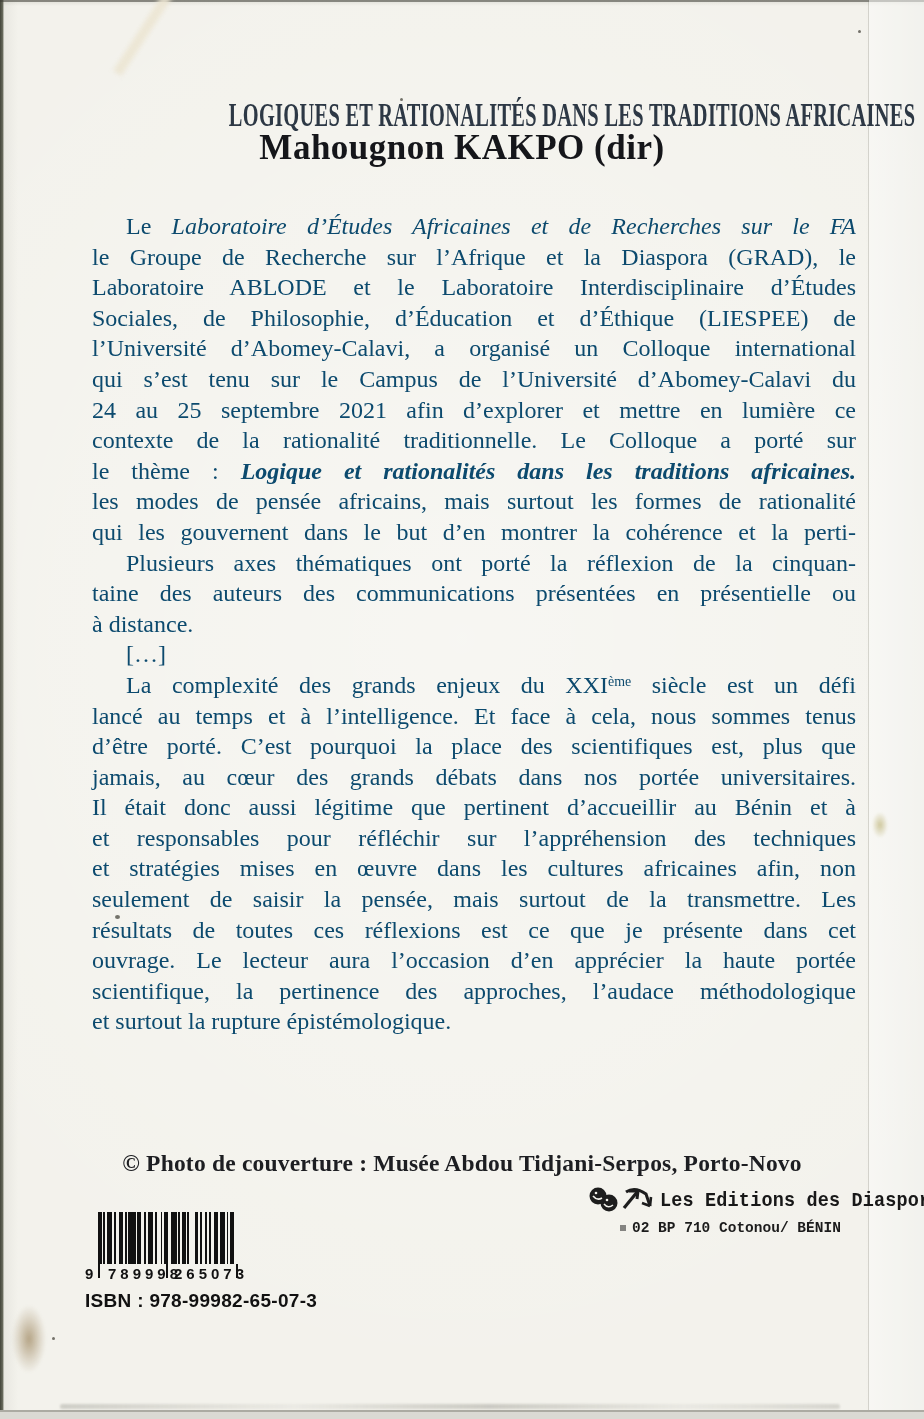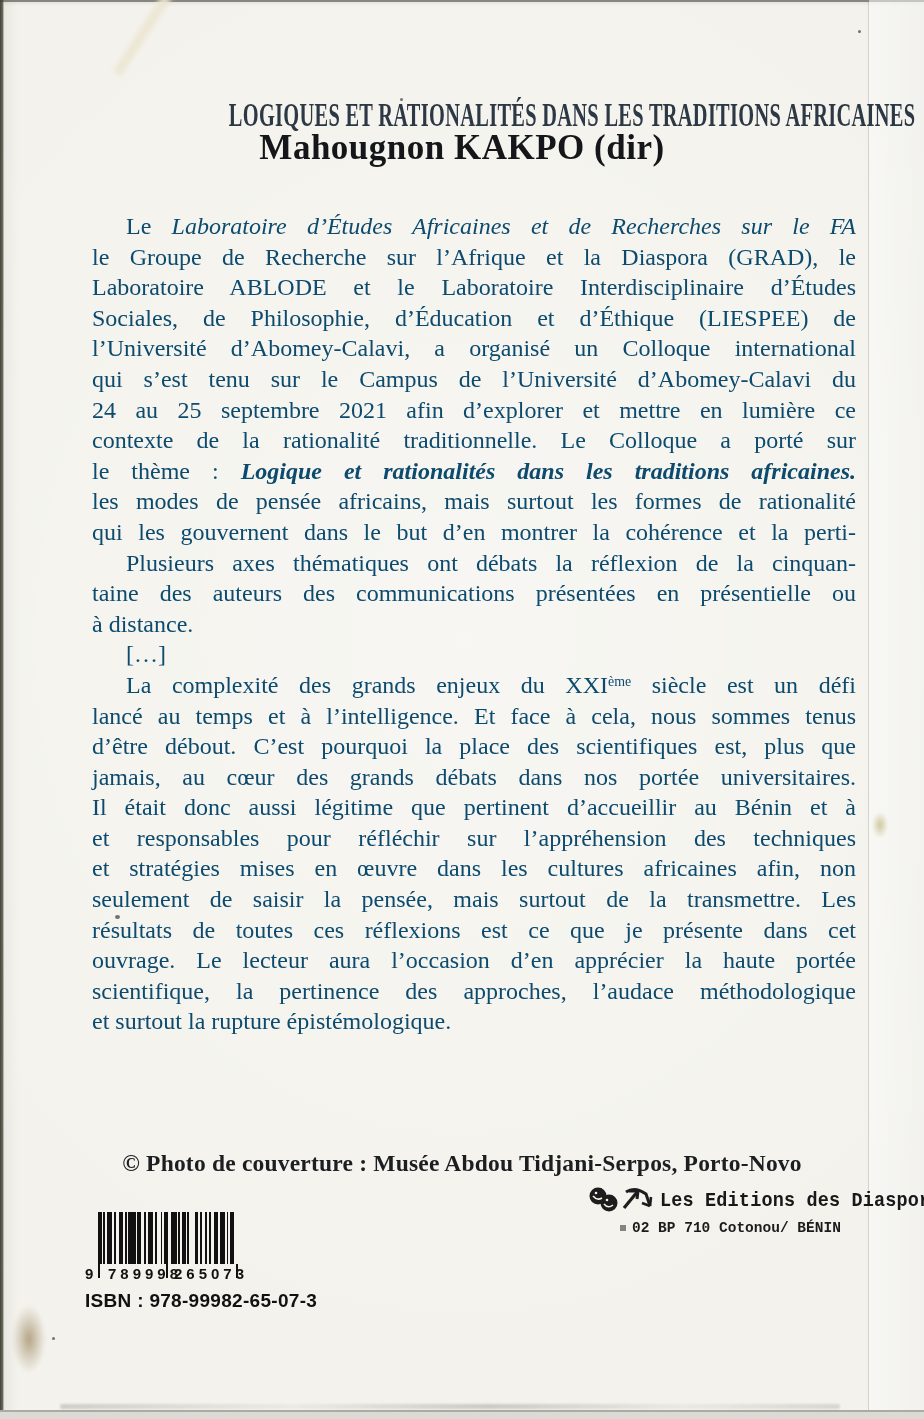--- a/index.html
+++ b/index.html
@@ -126,27 +126,27 @@
       <div class="line">le Groupe de Recherche sur l’Afrique et la Diaspora (GRAD), le</div>
       <div class="line">Laboratoire ABLODE et le Laboratoire Interdisciplinaire d’Études</div>
       <div class="line">Sociales, de Philosophie, d’Éducation et d’Éthique (LIESPEE) de</div>
       <div class="line">l’Université d’Abomey-Calavi, a organisé un Colloque international</div>
       <div class="line">qui s’est tenu sur le Campus de l’Université d’Abomey-Calavi du</div>
       <div class="line">24 au 25 septembre 2021 afin d’explorer et mettre en lumière ce</div>
       <div class="line">contexte de la rationalité traditionnelle. Le Colloque a porté sur</div>
       <div class="line">le thème : <b><i>Logique et rationalités dans les traditions africaines.</i></b></div>
       <div class="line">les modes de pensée africains, mais surtout les formes de rationalité</div>
       <div class="line">qui les gouvernent dans le but d’en montrer la cohérence et la perti-</div>
-      <div class="line ind">Plusieurs axes thématiques ont débats la réflexion de la cinquan-</div>
+      <div class="line ind">Plusieurs axes thématiques ont porté la réflexion de la cinquan-</div>
       <div class="line">taine des auteurs des communications présentées en présentielle ou</div>
       <div class="line nojust">à distance.</div>
       <div class="line ind nojust">[…]</div>
       <div class="line ind">La complexité des grands enjeux du XXI<sup>ème</sup> siècle est un défi</div>
       <div class="line">lancé au temps et à l’intelligence. Et face à cela, nous sommes tenus</div>
-      <div class="line">d’être débout. C’est pourquoi la place des scientifiques est, plus que</div>
+      <div class="line">d’être porté. C’est pourquoi la place des scientifiques est, plus que</div>
       <div class="line">jamais, au cœur des grands débats dans nos portée universitaires.</div>
       <div class="line">Il était donc aussi légitime que pertinent d’accueillir au Bénin et à</div>
       <div class="line">et responsables pour réfléchir sur l’appréhension des techniques</div>
       <div class="line">et stratégies mises en œuvre dans les cultures africaines afin, non</div>
       <div class="line">seulement de saisir la pensée, mais surtout de la transmettre. Les</div>
       <div class="line">résultats de toutes ces réflexions est ce que je présente dans cet</div>
       <div class="line">ouvrage. Le lecteur aura l’occasion d’en apprécier la haute portée</div>
       <div class="line">scientifique, la pertinence des approches, l’audace méthodologique</div>
       <div class="line nojust">et surtout la rupture épistémologique.</div>
     </div>

